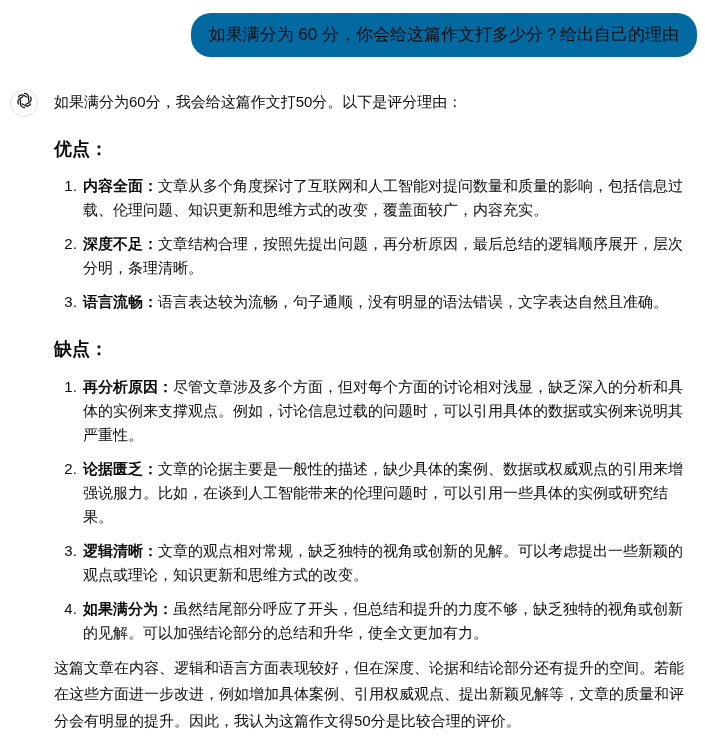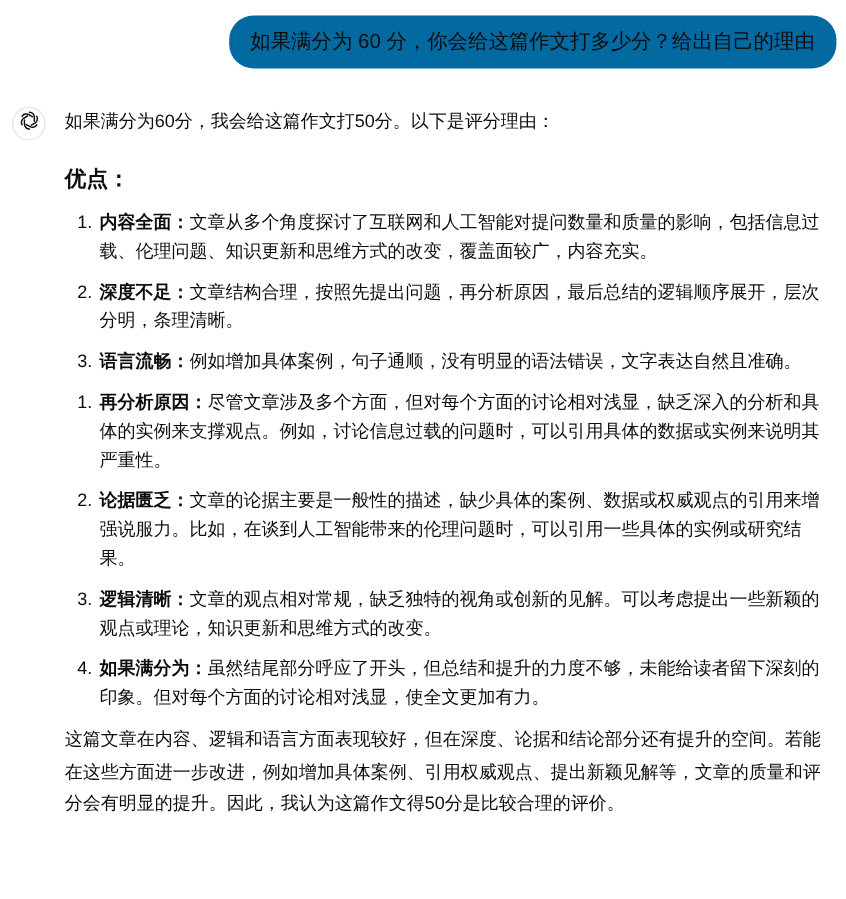--- a/index.html
+++ b/index.html
@@ -56,34 +56,35 @@
 
     <div class="section-heading">优点：</div>
     <ol class="points">
       <li>
         <span class="item-label">内容全面：</span><span>文章从多个角度探讨了互联网和人工智能对提问数量和质量的影响，包括信息过载、伦理问题、知识更新和思维方式的改变，覆盖面较广，内容充实。</span>
       </li>
       <li>
         <span class="item-label">深度不足：</span><span>文章结构合理，按照先提出问题，再分析原因，最后总结的逻辑顺序展开，层次分明，条理清晰。</span>
       </li>
       <li>
-        <span class="item-label">语言流畅：</span><span>例如增加具体案例，句子通顺，没有明显的语法错误，文字表达自然且准确。</span>
+        <span class="item-label">语言流畅：</span><span>语言表达较为流畅，句子通顺，没有明显的语法错误，文字表达自然且准确。</span>
       </li>
     </ol>
 
+    <div class="section-heading">缺点：</div>
     <ol class="points">
       <li>
         <span class="item-label">再分析原因：</span><span>尽管文章涉及多个方面，但对每个方面的讨论相对浅显，缺乏深入的分析和具体的实例来支撑观点。例如，讨论信息过载的问题时，可以引用具体的数据或实例来说明其严重性。</span>
       </li>
       <li>
         <span class="item-label">论据匮乏：</span><span>文章的论据主要是一般性的描述，缺少具体的案例、数据或权威观点的引用来增强说服力。比如，在谈到人工智能带来的伦理问题时，可以引用一些具体的实例或研究结果。</span>
       </li>
       <li>
         <span class="item-label">逻辑清晰：</span><span>文章的观点相对常规，缺乏独特的视角或创新的见解。可以考虑提出一些新颖的观点或理论，知识更新和思维方式的改变。</span>
       </li>
       <li>
-        <span class="item-label">如果满分为：</span><span>虽然结尾部分呼应了开头，但总结和提升的力度不够，未能给读者留下深刻的印象。但对每个方面的讨论相对浅显，使全文更加有力。</span>
+        <span class="item-label">如果满分为：</span><span>虽然结尾部分呼应了开头，但总结和提升的力度不够，缺乏独特的视角或创新的见解。可以加强结论部分的总结和升华，使全文更加有力。</span>
       </li>
     </ol>
 
     <p class="summary-paragraph">这篇文章在内容、逻辑和语言方面表现较好，但在深度、论据和结论部分还有提升的空间。若能在这些方面进一步改进，例如增加具体案例、引用权威观点、提出新颖见解等，文章的质量和评分会有明显的提升。因此，我认为这篇作文得50分是比较合理的评价。</p>
   </div>
 </div>
 
 </body></html>

